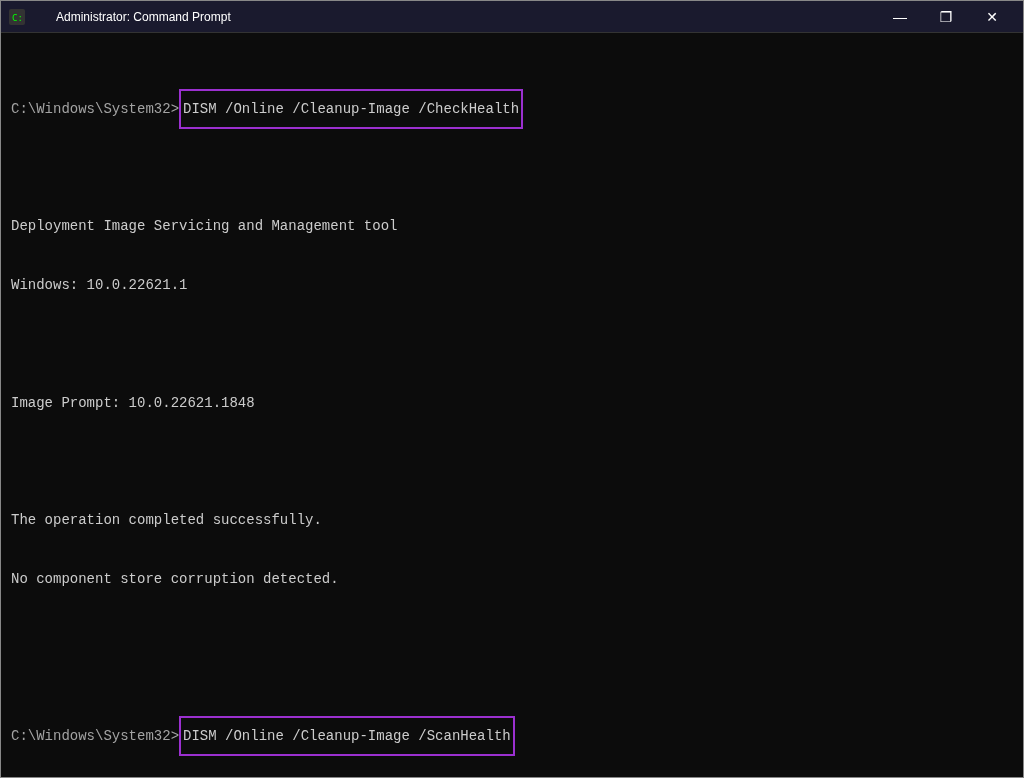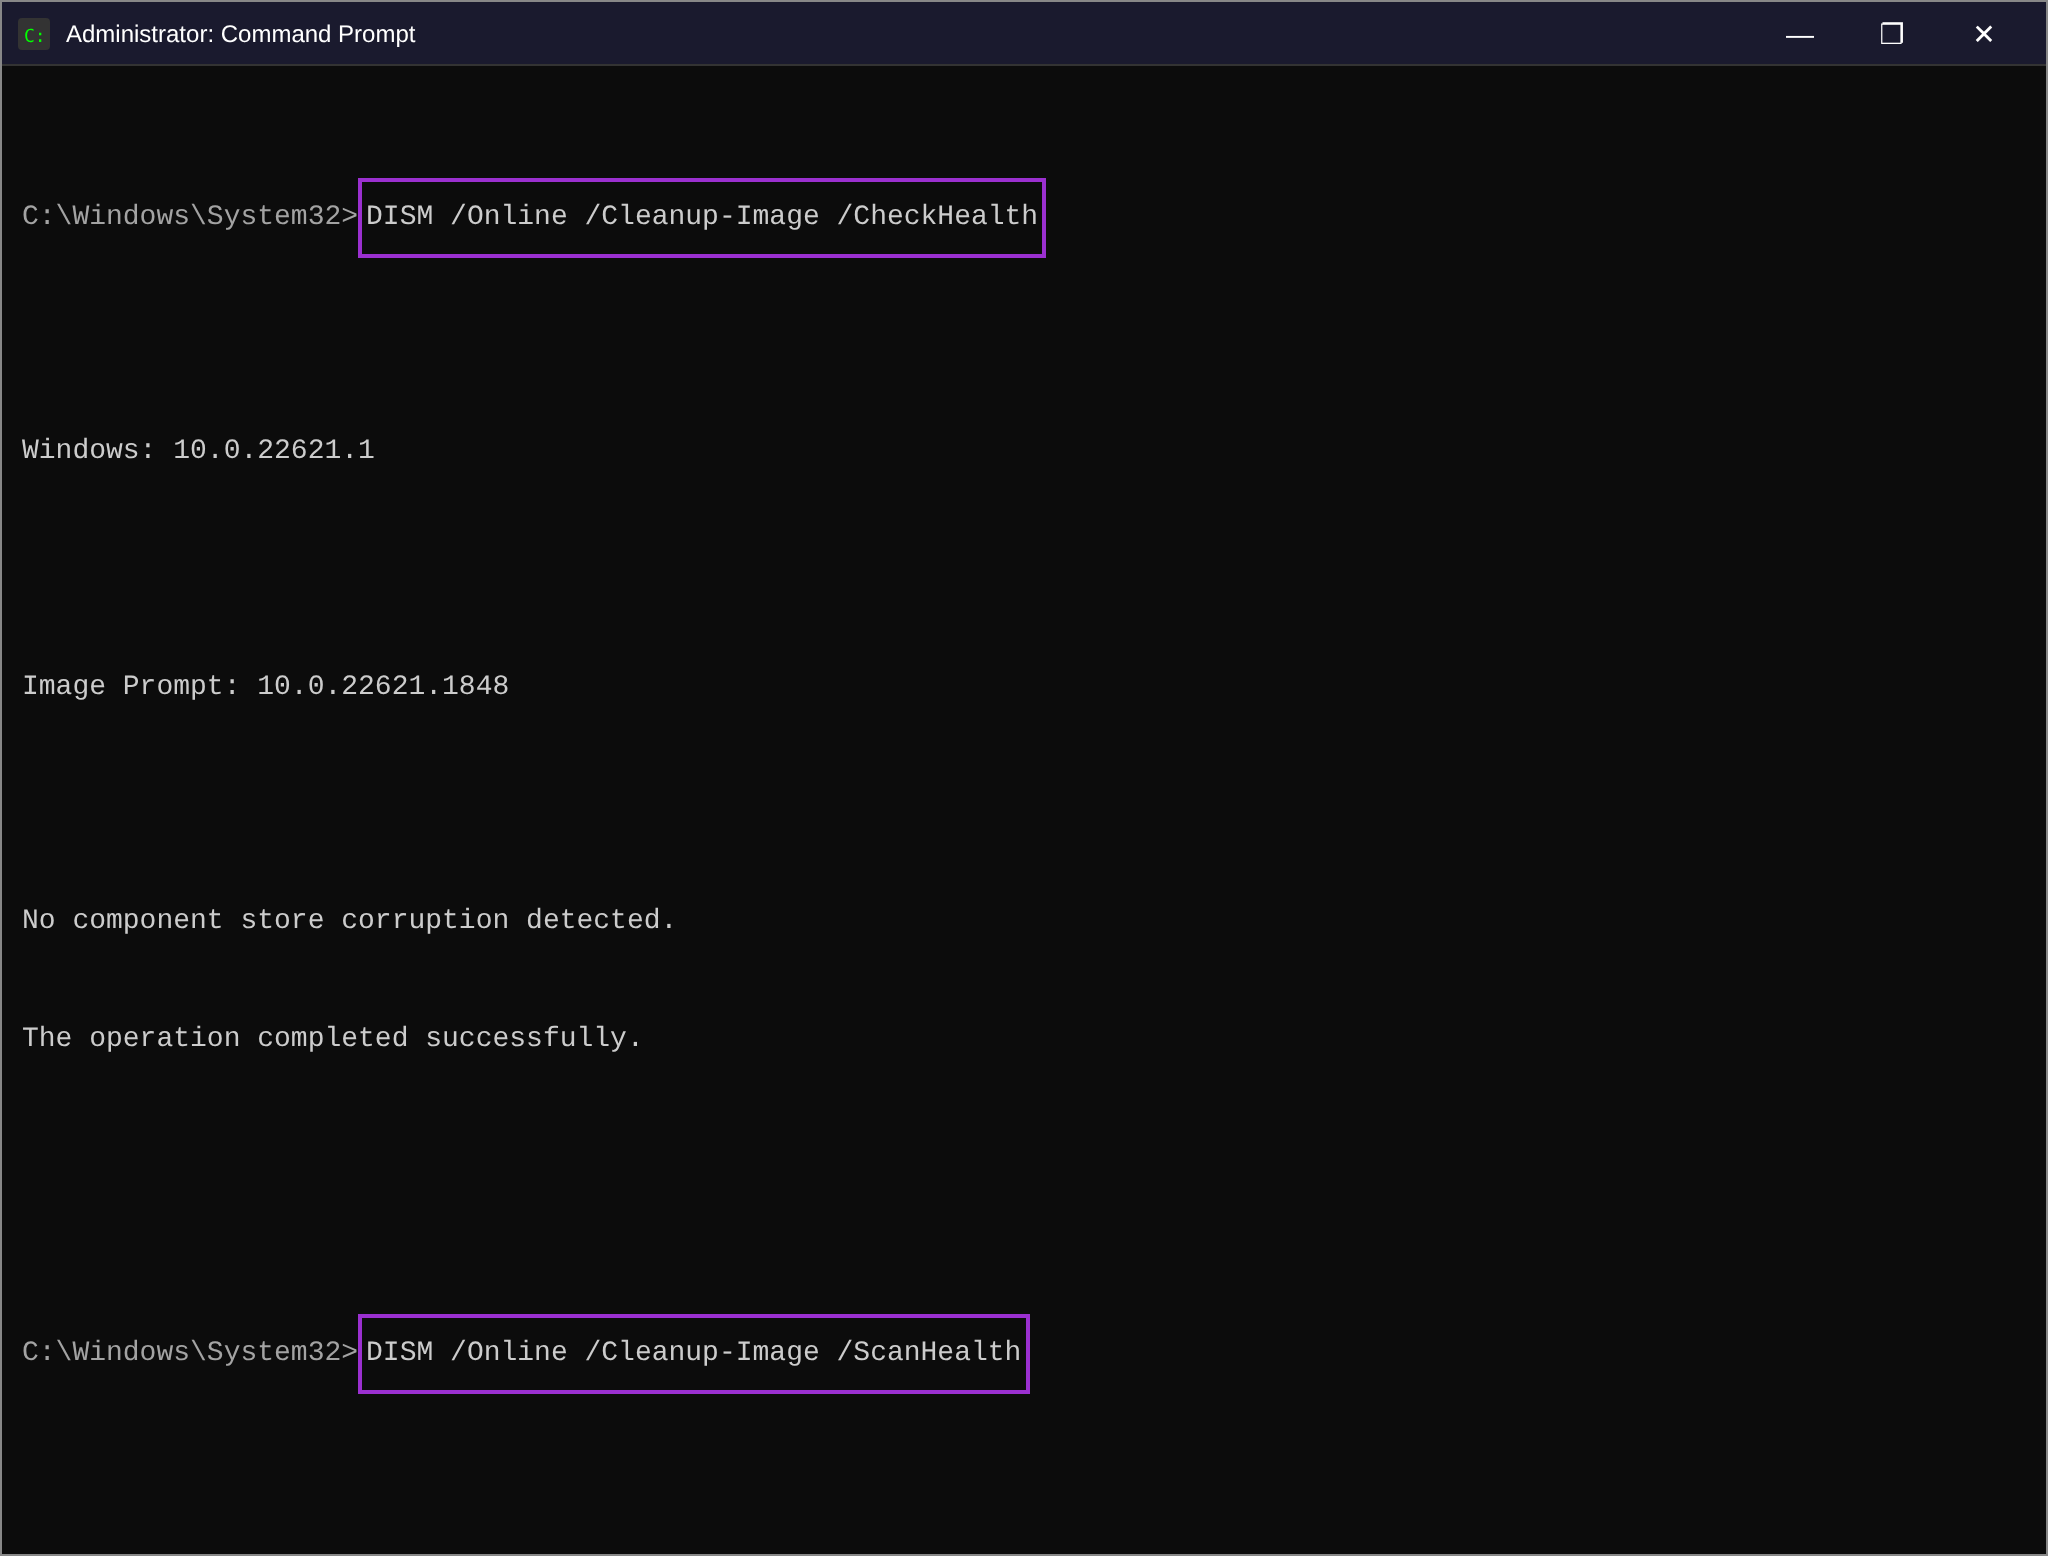--- a/index.html
+++ b/index.html
@@ -48,20 +48,21 @@
       font-size: 10px;
       color: #ccc;
     }
 
     .titlebar-title {
       flex: 1;
       color: #ffffff;
       font-family: 'Segoe UI', sans-serif;
       font-size: 12px;
       font-weight: 400;
+      margin-left: 23px;
     }
 
     .titlebar-controls {
       display: flex;
       gap: 0;
     }
 
     .titlebar-btn {
       width: 46px;
       height: 32px;
@@ -129,26 +130,27 @@
       <button class="titlebar-btn">—</button>
       <button class="titlebar-btn">❐</button>
       <button class="titlebar-btn close-btn">✕</button>
     </div>
   </div>
 
   <div class="console-body">
     
     <span class="console-line"><span class="prompt">C:\Windows\System32&gt;</span><span class="command-highlight">DISM /Online /Cleanup-Image /CheckHealth</span></span>
     <span class="blank-line"></span>
+    <span class="console-line">Deployment Image Servicing and Management tool</span>
     <span class="console-line">Windows: 10.0.22621.1</span>
     <span class="blank-line"></span>
     <span class="console-line">Image Prompt: 10.0.22621.1848</span>
     <span class="blank-line"></span>
+    <span class="console-line">The operation completed successfully.</span>
     <span class="console-line">No component store corruption detected.</span>
-    <span class="console-line">The operation completed successfully.</span>
     <span class="blank-line"></span>
 
     
     <span class="console-line"><span class="prompt">C:\Windows\System32&gt;</span><span class="command-highlight">DISM /Online /Cleanup-Image /ScanHealth</span></span>
     
     
     
     
     
     

